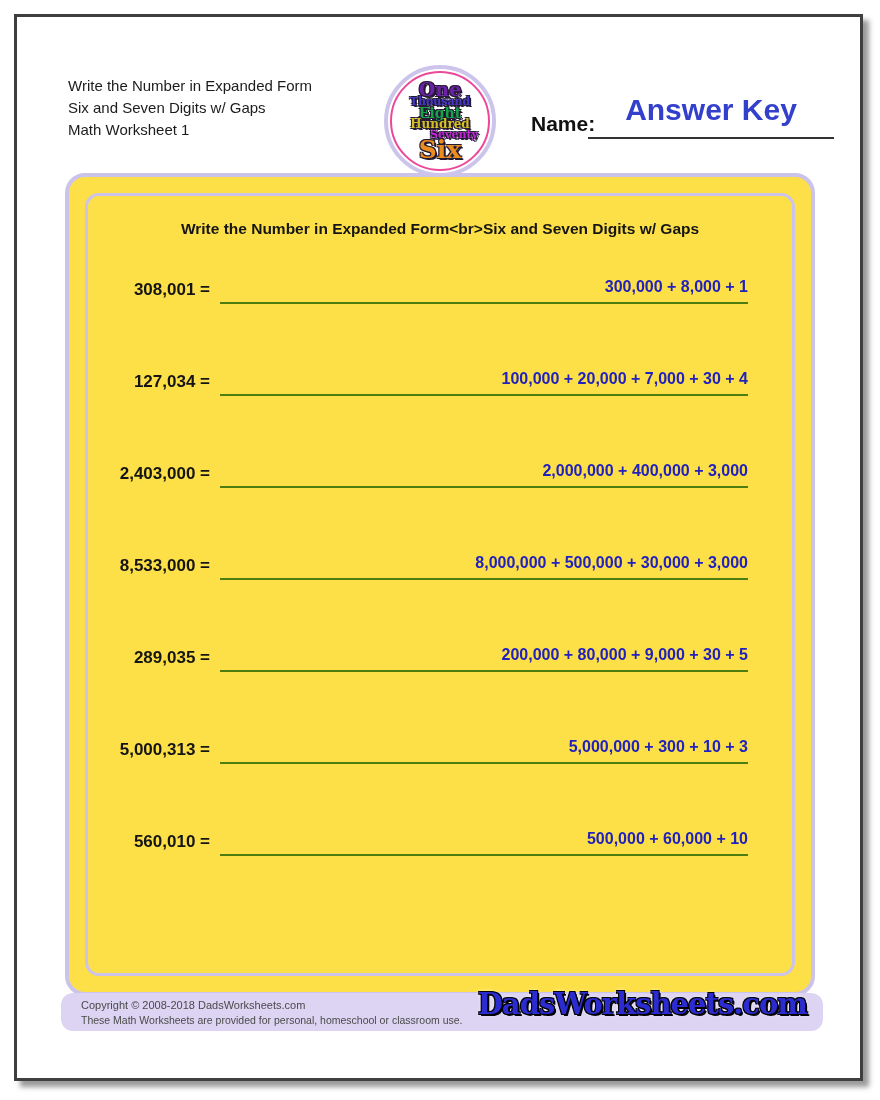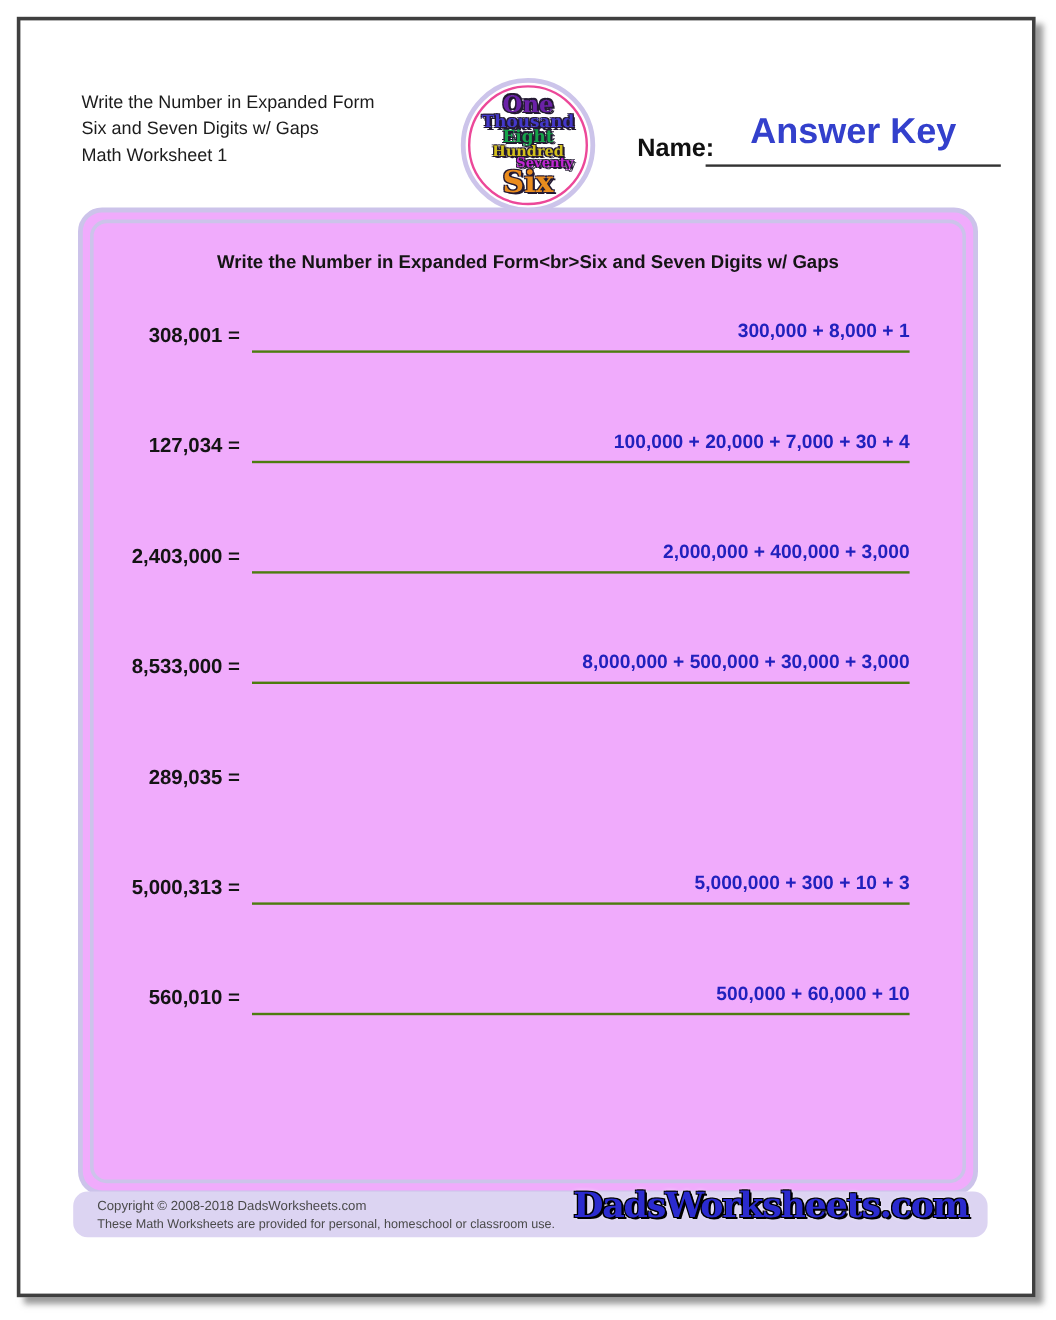--- a/index.html
+++ b/index.html
@@ -26,35 +26,35 @@
     width:100px; height:100px; border:2px solid #ec4899; border-radius:50%;
     display:flex; flex-direction:column; align-items:center; justify-content:center;
     text-align:center;
   }
   .badge-word {
     font-weight:bold; line-height:0.88; letter-spacing:0px;
     text-shadow:1px 1px 0 #241a33, -1px 1px 0 #241a33, 1px -1px 0 #241a33, -1px -1px 0 #241a33, 2px 2px 0 #241a33;
     font-family:"DejaVu Serif", serif;
   }
   .bw0 { font-size:19px; }
-  .bw1 { font-size:14px; }
+  .bw1 { font-size:11px; }
   .bw2 { font-size:14px; }
   .bw3 { font-size:12px; }
   .bw4 { font-size:11px; }
   .bw5 { font-size:25px; }
 
   
   .name-label { position:absolute; left:514px; top:95px; font-size:21px; font-weight:bold; color:#111; }
   .name-line { position:absolute; left:571px; top:64px; width:246px; height:58px; border-bottom:2px solid #333; text-align:center; }
   .answer-key { font-size:30px; font-weight:bold; color:var(--answer-key-blue); line-height:58px; }
 
   
   .sheet-box {
     position:absolute; left:48px; top:156px; width:750px; height:823px;
-    border:4px solid #ccc3ea; border-radius:20px; padding:6px; background:#f0abfc;
+    border:4px solid #ccc3ea; border-radius:20px; padding:16px; background:#fde047;
   }
   .sheet-box-inner { width:100%; height:100%; border:3px solid #ccc3ea; border-radius:14px; }
 
   .sheet-title { margin-top:24px; text-align:center; font-size:15.5px; font-weight:bold; color:#151515; }
 
   .problems { margin-top:36px; padding-left:8px; }
   .problem-row { display:flex; align-items:flex-end; height:30px; margin-bottom:62px; }
   .problem-number { width:114px; text-align:right; font-size:17px; font-weight:bold; color:#141414; padding-bottom:4px; white-space:nowrap; }
   .answer-line { flex:1; margin-left:10px; margin-right:44px; border-bottom:2px solid #4d7c0f; text-align:right; }
   .answer-text { font-size:16px; font-weight:bold; color:var(--answer-blue); padding-bottom:6px; display:inline-block; }
@@ -124,20 +124,23 @@
     </div>
   </div>
             <div class="problem-row">
     <div class="problem-number">8,533,000 =</div>
     <div class="answer-line">
       <span class="answer-text">8,000,000 + 500,000 + 30,000 + 3,000</span>
     </div>
   </div>
             <div class="problem-row">
     <div class="problem-number">289,035 =</div>
+    <div class="answer-line">
+      <span class="answer-text">200,000 + 80,000 + 9,000 + 30 + 5</span>
+    </div>
   </div>
             <div class="problem-row">
     <div class="problem-number">5,000,313 =</div>
     <div class="answer-line">
       <span class="answer-text">5,000,000 + 300 + 10 + 3</span>
     </div>
   </div>
             <div class="problem-row">
     <div class="problem-number">560,010 =</div>
     <div class="answer-line">

